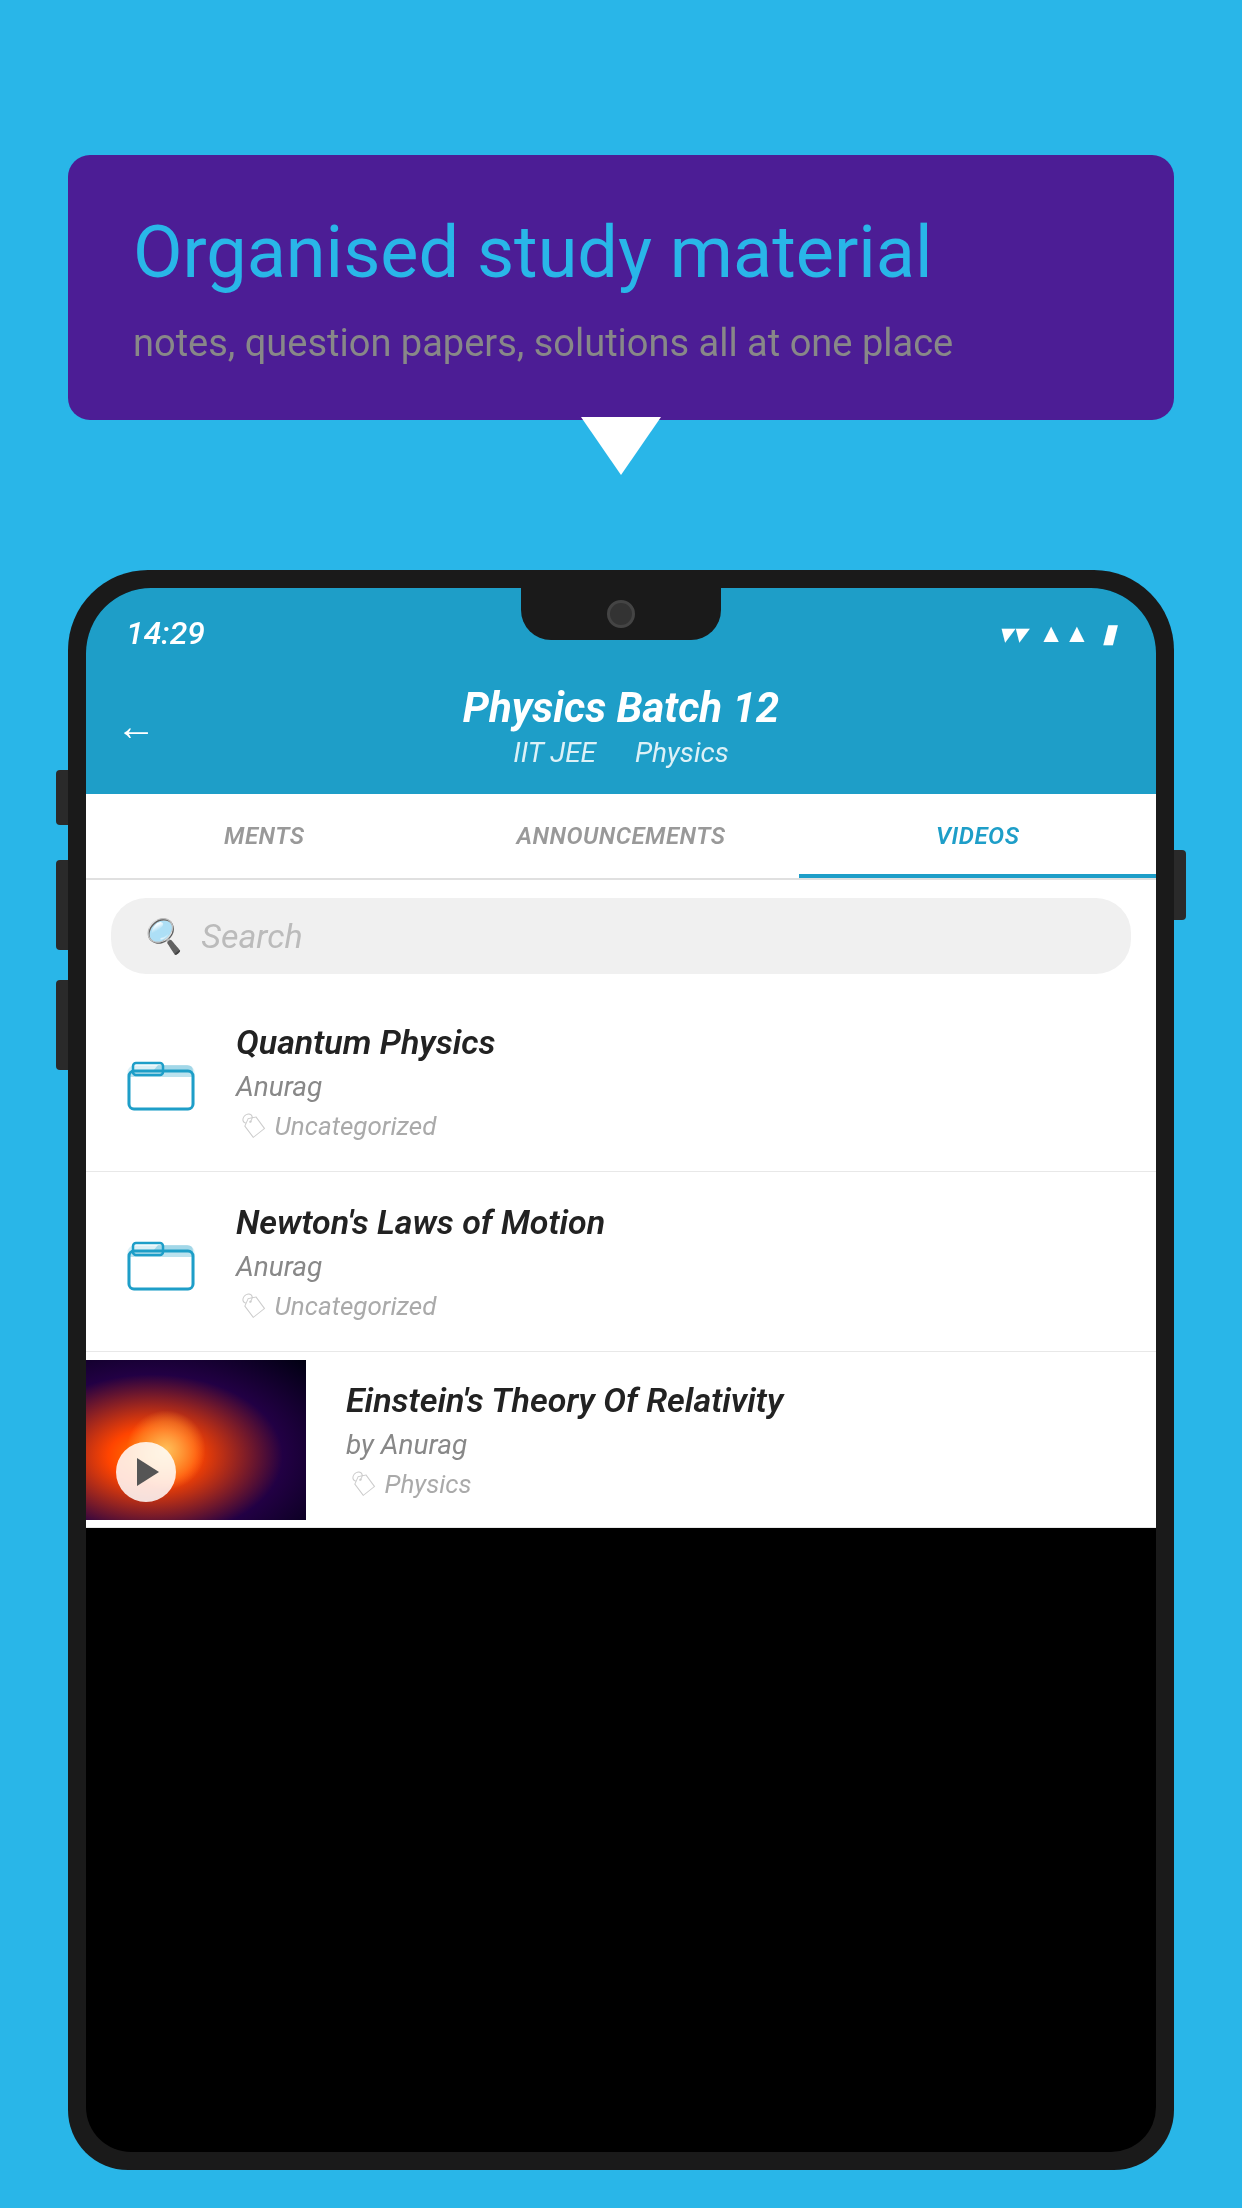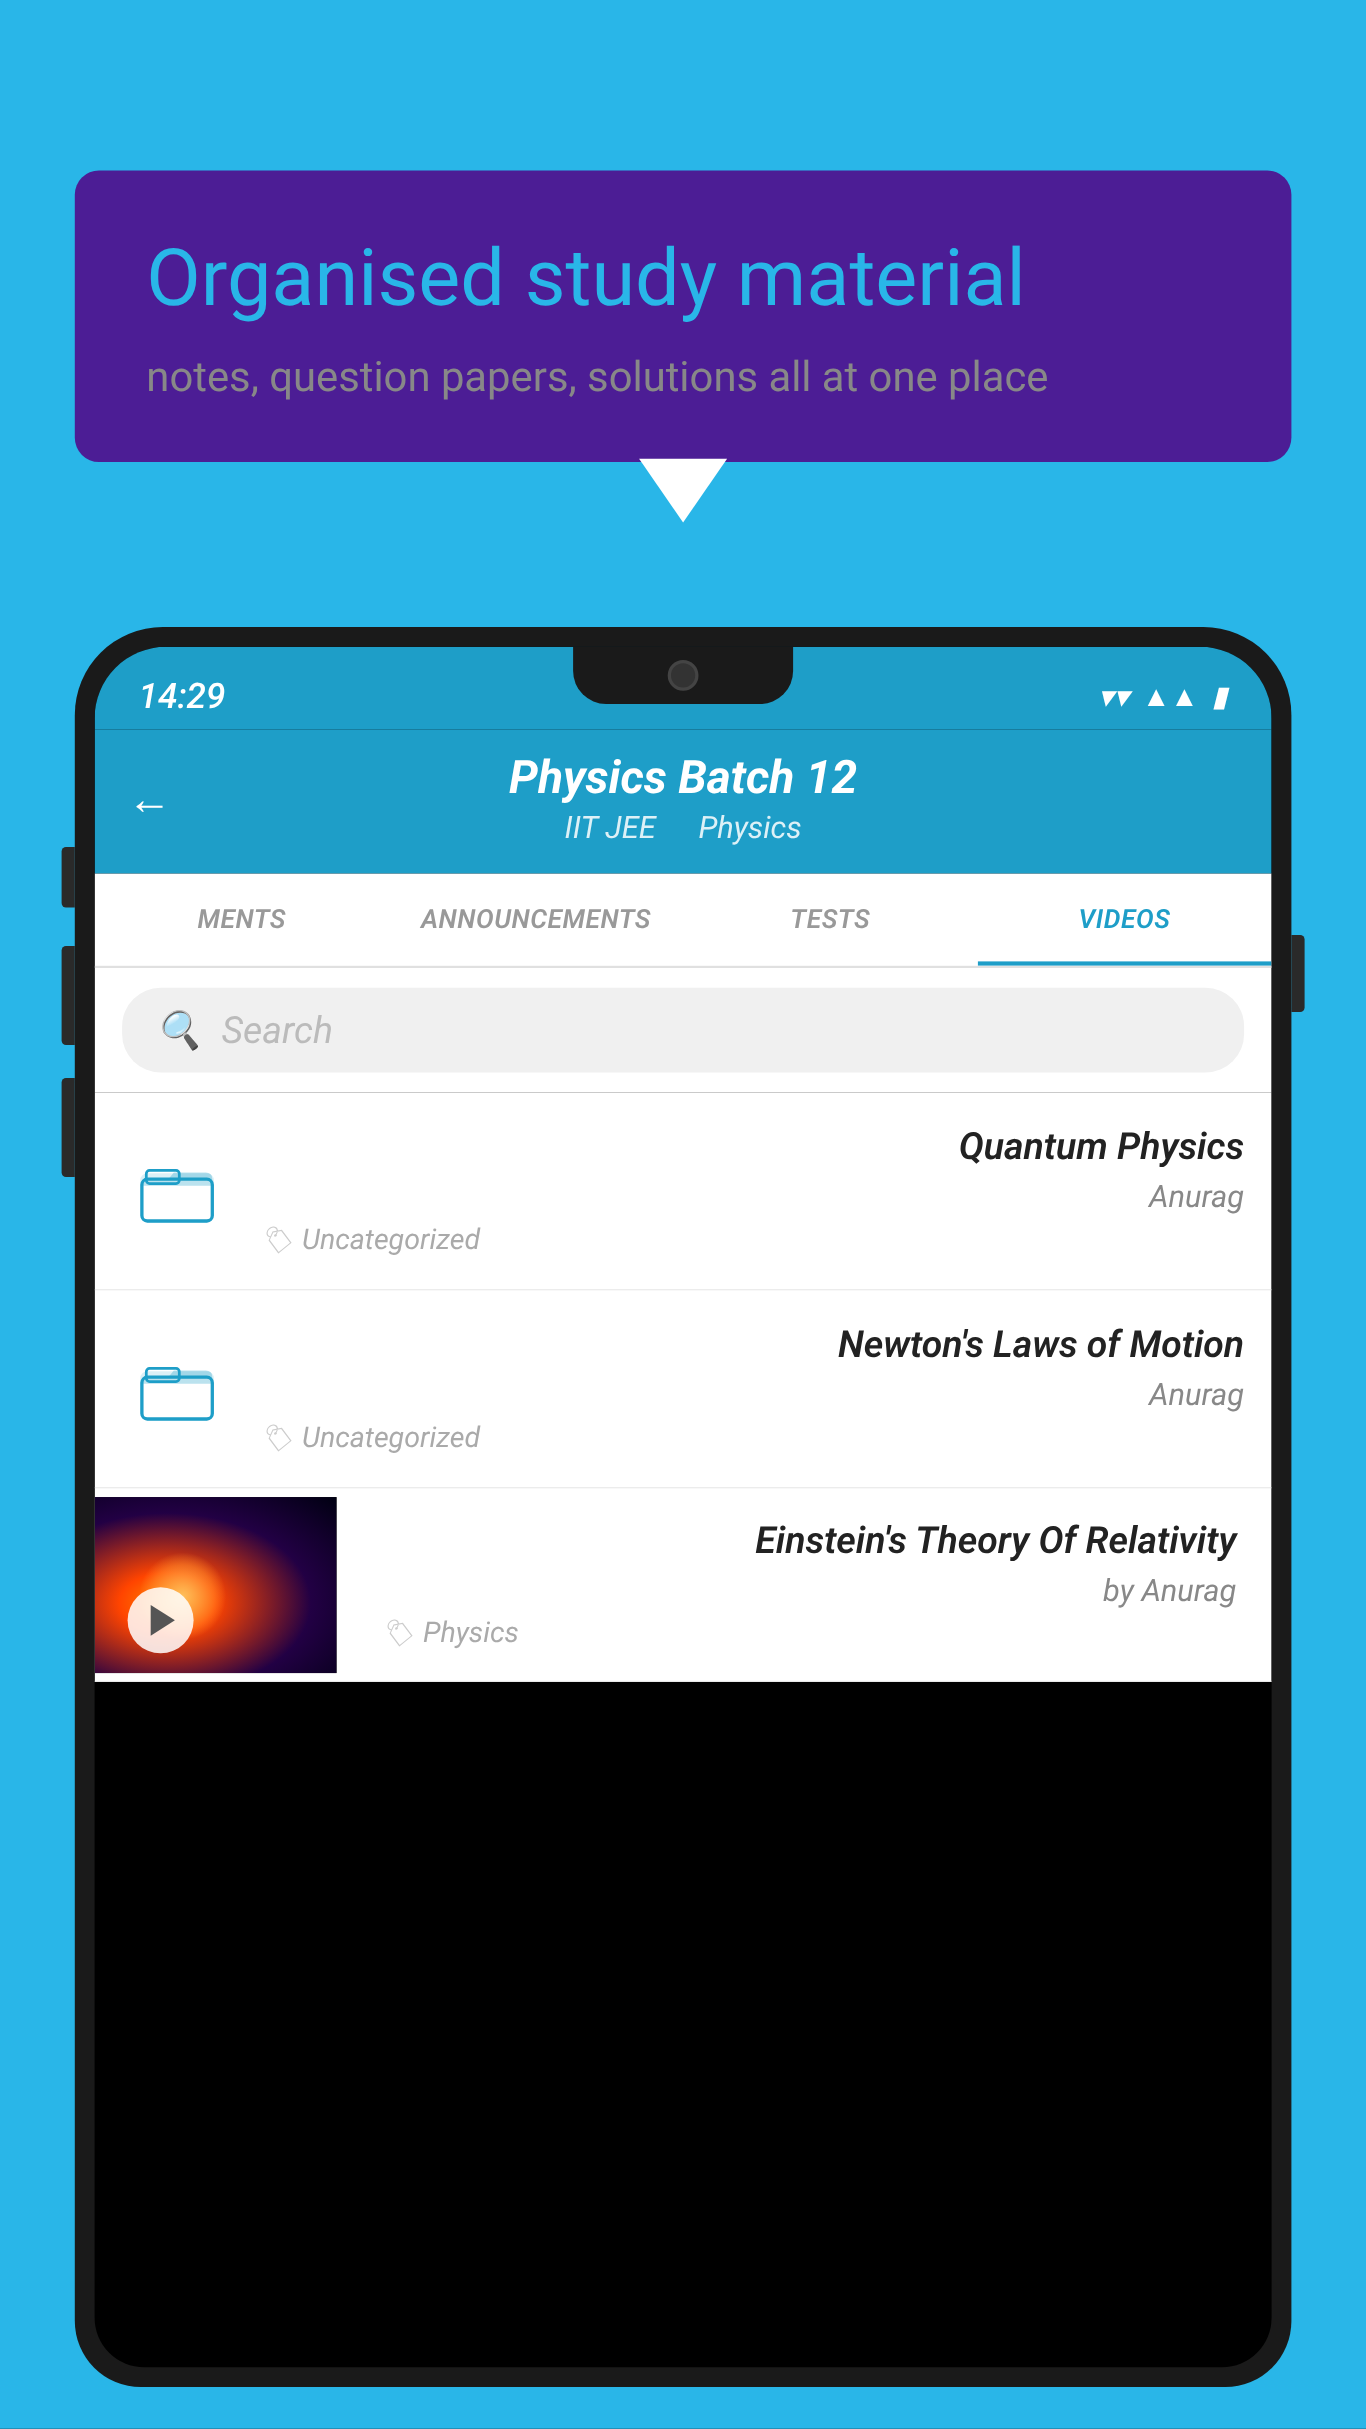--- a/index.html
+++ b/index.html
@@ -266,21 +266,20 @@
       display: flex;
       align-items: center;
       gap: 10px;
       cursor: pointer;
     }
 
     
     .video-list {
       background: white;
       flex: 1;
-      text-align: right;
     }
 
     .video-item {
       display: flex;
       align-items: center;
       padding: 30px 25px;
       border-bottom: 1px solid #e8e8e8;
       gap: 25px;
       cursor: pointer;
     }
@@ -497,23 +496,20 @@
         </div>
       </div>
 
       <div class="tabs-bar">
         <div class="tab-item">
           <span>MENTS</span>
         </div>
         <div class="tab-item">
           <span>ANNOUNCEMENTS</span>
         </div>
-        <div class="tab-item">
-          <span>TESTS</span>
-        </div>
         <div class="tab-item active">
           <span>VIDEOS</span>
         </div>
       </div>
 
       <div class="search-container">
         <div class="search-bar">
           <span class="search-icon-wrap">🔍</span>
           <span class="search-text">Search</span>
         </div>

